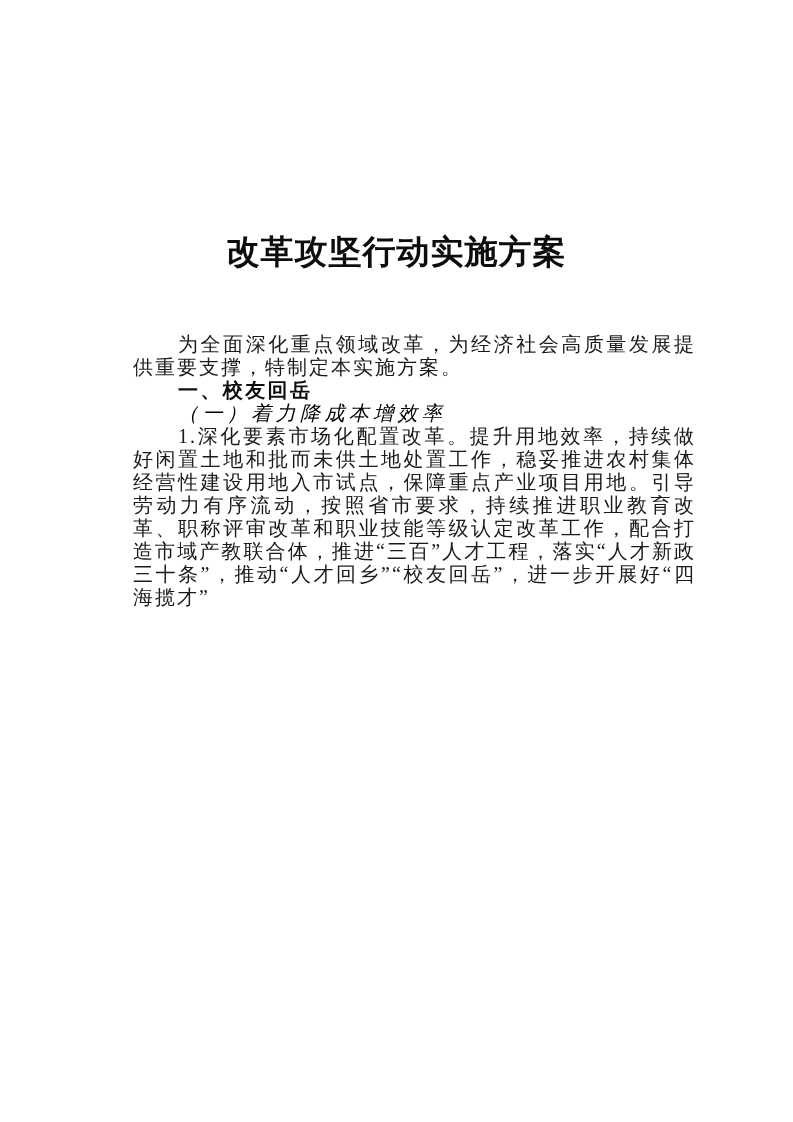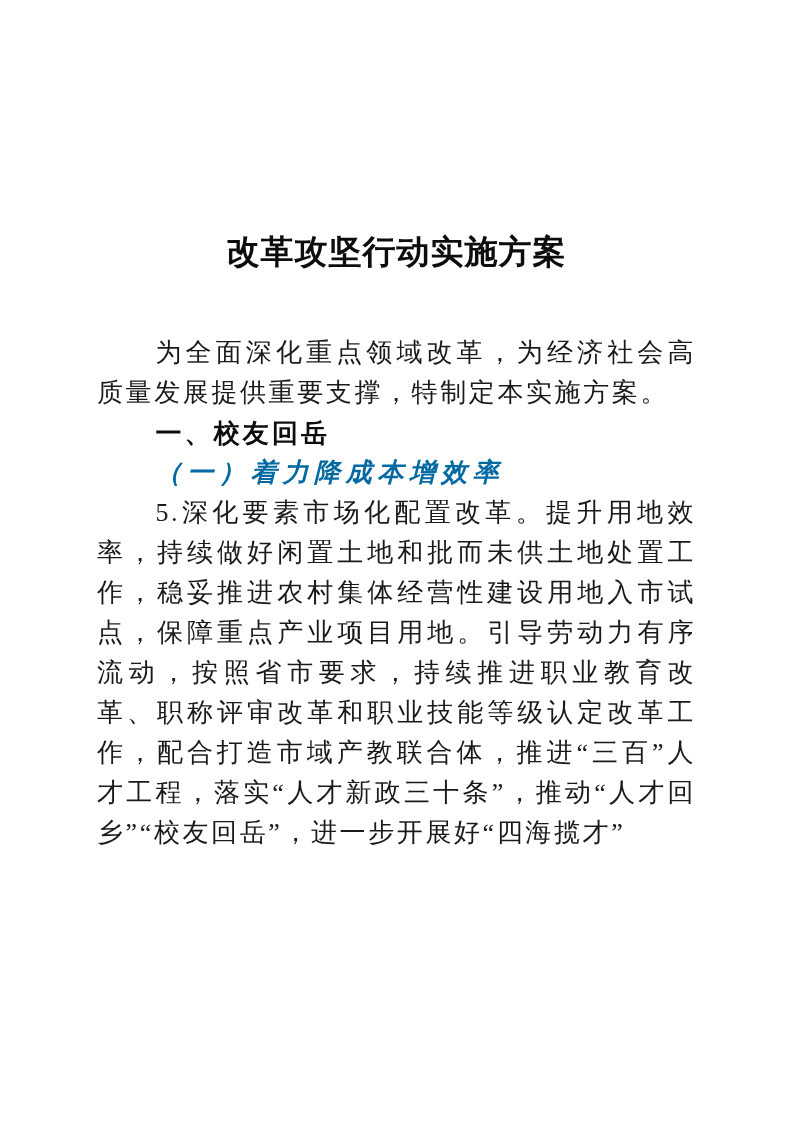--- a/index.html
+++ b/index.html
@@ -30,60 +30,61 @@
     letter-spacing: 1px;
     color: #0d0d0d;
     font-family: "Liberation Serif", "DejaVu Serif", serif;
   }
 
   .doc-body {
     width: 599px;
   }
 
   .para {
-    font-size: 26px;
-    line-height: 40px;
+    font-size: 20px;
+    line-height: 23px;
     text-align: justify;
     text-justify: inter-character;
     text-indent: 2.25em;
     letter-spacing: 0.1em;
     color: #1a1a1a;
     font-weight: 400;
+    margin-left: 36px;
   }
 
   .para.heading-bold {
     font-family: "Liberation Sans", "DejaVu Sans", sans-serif;
     font-weight: bold;
     text-align: left;
     letter-spacing: 0.12em;
     color: #0d0d0d;
   }
 
   .para.heading-kai {
     font-style: italic;
-    font-weight: 700;
+    font-weight: 400;
     text-align: left;
     letter-spacing: 0.22em;
-    color: #0369a1;
+    color: #000000;
   }
 </style>
 </head>
 <body>
 
 <div class="page">
 
   <h1 class="doc-title">改革攻坚行动实施方案</h1>
 
   <div class="doc-body">
 
     <p class="para">为全面深化重点领域改革，为经济社会高质量发展提供重要支撑，特制定本实施方案。</p>
 
     <p class="para heading-bold">一、校友回岳</p>
 
 
 
     <p class="para heading-kai">（一）着力降成本增效率</p>
 
-    <p class="para">5.深化要素市场化配置改革。提升用地效率，持续做好闲置土地和批而未供土地处置工作，稳妥推进农村集体经营性建设用地入市试点，保障重点产业项目用地。引导劳动力有序流动，按照省市要求，持续推进职业教育改革、职称评审改革和职业技能等级认定改革工作，配合打造市域产教联合体，推进“三百”人才工程，落实“人才新政三十条”，推动“人才回乡”“校友回岳”，进一步开展好“四海揽才”</p>
+    <p class="para">1.深化要素市场化配置改革。提升用地效率，持续做好闲置土地和批而未供土地处置工作，稳妥推进农村集体经营性建设用地入市试点，保障重点产业项目用地。引导劳动力有序流动，按照省市要求，持续推进职业教育改革、职称评审改革和职业技能等级认定改革工作，配合打造市域产教联合体，推进“三百”人才工程，落实“人才新政三十条”，推动“人才回乡”“校友回岳”，进一步开展好“四海揽才”</p>
 
   </div>
 
 </div>
 
 </body></html>

